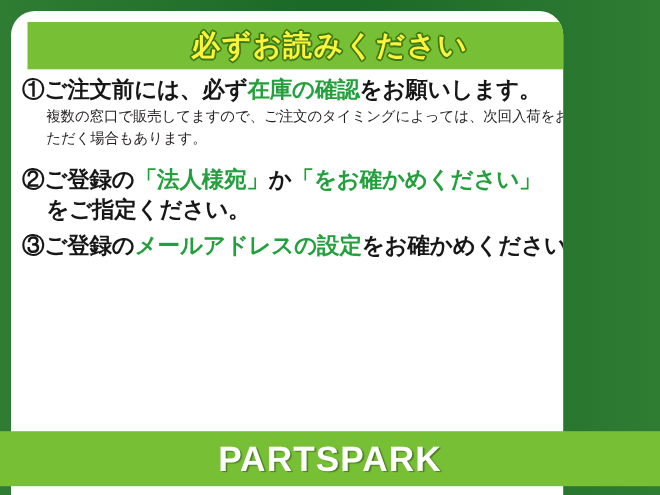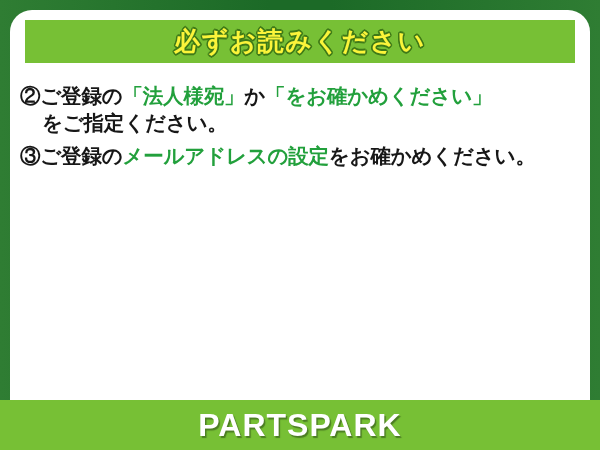--- a/index.html
+++ b/index.html
@@ -22,21 +22,21 @@
     background:#1d7029;
     background:linear-gradient(90deg,#2f7d33 0%,#1c6a27 45%,#1c6a27 55%,#2f7d33 100%);
     overflow:hidden;
   }
 
   
   .panel {
     position:absolute;
     left:10px;
     top:10px;
-    width:580px;
+    width:502px;
     height:440px;
     background:#ffffff;
     border-radius:22px 22px 0 0;
     overflow:hidden;
   }
 
   
   .header-band {
     position:absolute;
     left:15px;
@@ -94,21 +94,21 @@
     padding-left:22px;
     padding-top:1px;
   }
 
   .item-head .indent { padding-left:22px; display:inline-block; }
 
   
   .footer-band {
     position:absolute;
     left:0;
-    bottom:0;
+    bottom:8px;
     width:600px;
     height:50px;
     background:#77c035;
     display:flex;
     align-items:center;
     justify-content:center;
     z-index:5;
   }
 
   .footer-logo {
@@ -125,20 +125,26 @@
 <div class="banner">
 
   <div class="panel">
 
     <div class="header-band">
       <span class="header-title">必ずお読みください</span>
     </div>
 
     <div class="content">
 
+      <div class="item">
+        <div class="item-head">
+          <span class="num">①</span><span>ご注文前には、必ず</span><span class="hl">在庫の確認</span><span>をお願いします。</span>
+        </div>
+        <div class="item-sub">複数の窓口で販売してますので、ご注文のタイミングによっては、次回入荷をお待ち頂いただく場合もあります。</div>
+      </div>
 
       <div class="item" style="margin-top:14px;">
         <div class="item-head">
           <span class="num">②</span><span>ご登録の</span><span class="hl">「法人様宛」</span><span>か</span><span class="hl">「をお確かめください」</span>
         </div>
         <div class="item-head">
           <span class="indent">をご指定ください。</span>
         </div>
       </div>
 

